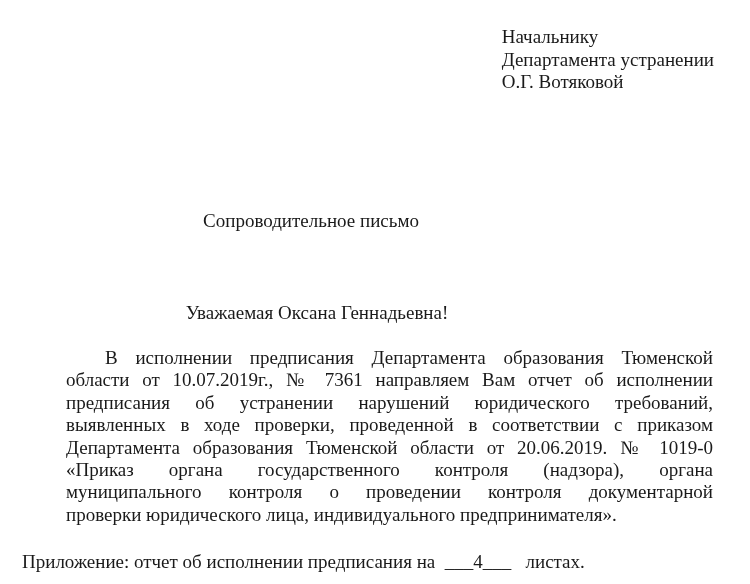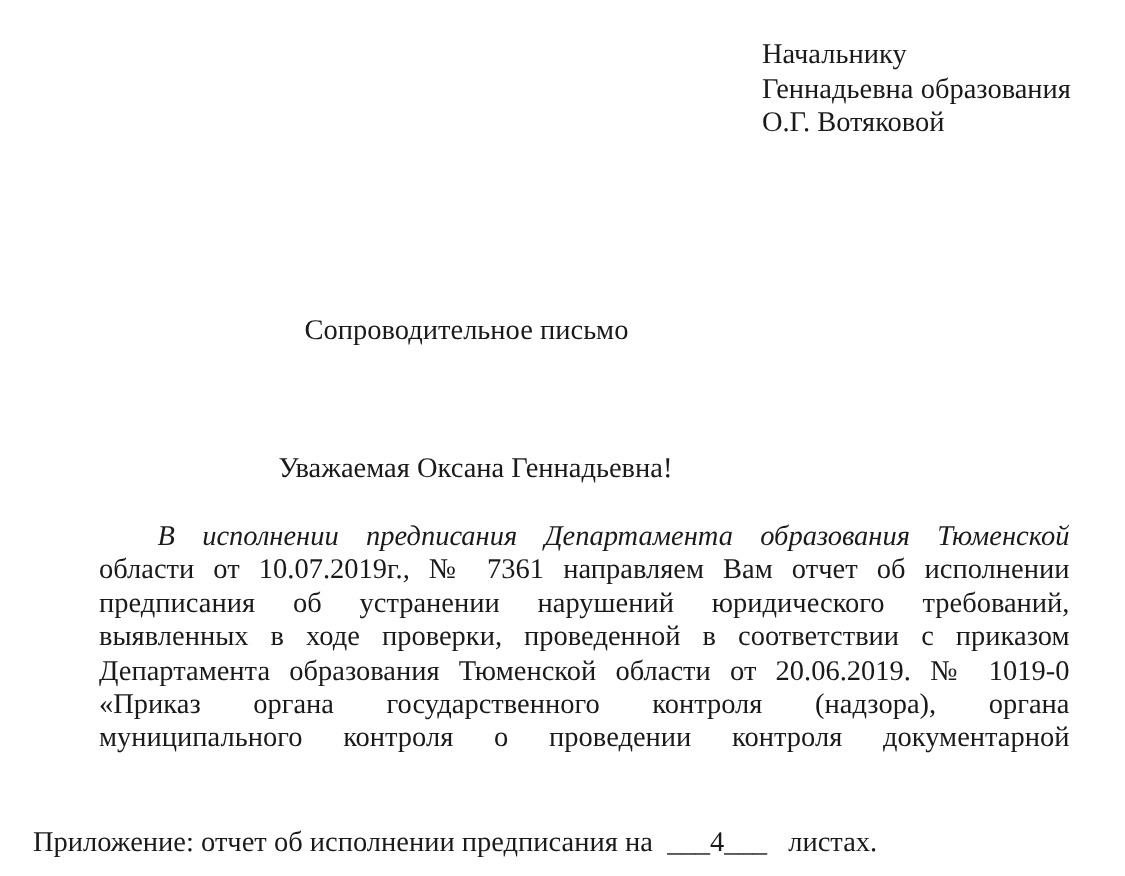--- a/index.html
+++ b/index.html
@@ -47,51 +47,51 @@
       text-align: justify;
     }
     .body-text .line {
       display: block;
       text-align: justify;
       text-align-last: justify;
       white-space: nowrap;
     }
     .body-text .line.first {
       padding-left: 39px;
-      font-style: italic;
     }
     .body-text .line.last {
       text-align-last: left;
     }
     .attachment {
       position: absolute;
       left: 22px;
       top: 551px;
       line-height: 22px;
       white-space: pre;
     }
   </style>
 </head>
 <body>
 
 <div class="addressee">
   <div>Начальнику</div>
-  <div>Геннадьевна образования</div>
+  <div>Департамента устранении</div>
   <div>О.Г. Вотяковой</div>
 </div>
 
 <div class="title">
   <div>Сопроводительное письмо</div>
 </div>
 
 <div class="greeting">Уважаемая Оксана Геннадьевна!</div>
 
 <div class="body-text">
   <span class="line first">В исполнении предписания Департамента образования Тюменской</span>
   <span class="line">области от 10.07.2019г., № 7361 направляем Вам отчет об исполнении</span>
   <span class="line">предписания об устранении нарушений юридического требований,</span>
   <span class="line">выявленных в ходе проверки, проведенной в соответствии с приказом</span>
   <span class="line">Департамента образования Тюменской области от 20.06.2019. № 1019-0</span>
   <span class="line">«Приказ органа государственного контроля (надзора), органа</span>
   <span class="line">муниципального контроля о проведении контроля документарной</span>
+  <span class="line last">проверки юридического лица, индивидуального предпринимателя».</span>
 </div>
 
 <div class="attachment"><span>Приложение: отчет об исполнении предписания на  </span><span>___4___</span><span>   листах.</span></div>
 
 </body></html>

